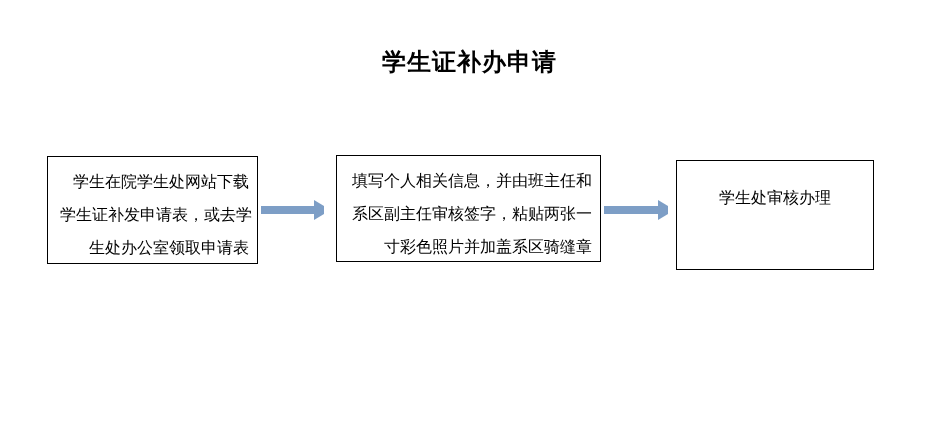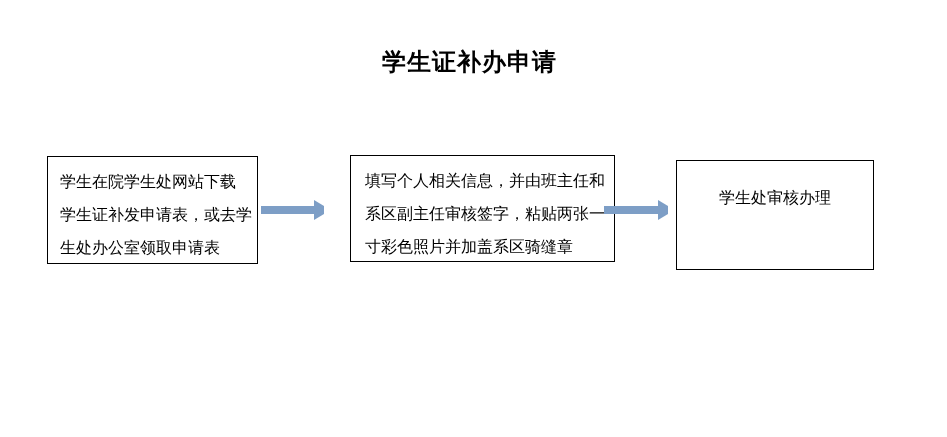--- a/index.html
+++ b/index.html
@@ -31,24 +31,25 @@
     font-weight: bold;
     letter-spacing: 1px;
     white-space: pre;
   }
   .box {
     position: absolute;
     border: 1px solid var(--box-border);
     background: var(--background);
     font-size: 16px;
     line-height: 33px;
+    text-align: right;
   }
   .box-text { white-space: pre; }
   .box1 { left: 39px;  top: 148px; width: 211px; height: 108px; padding: 4px 4px 0 8px; }
-  .box2 { left: 342px; top: 147px; width: 265px; height: 107px; padding: 4px 4px 0 10px; }
+  .box2 { left: 328px; top: 147px; width: 265px; height: 107px; padding: 4px 4px 0 10px; }
   .box3 { left: 668px; top: 152px; width: 198px; height: 110px; padding: 16px 0 0 0; text-align: center; }
   .arrow {
     position: absolute;
     height: 13px;
     top: 195px;
   }
   .arrow1 { left: 253px; width: 71px; }
   .arrow2 { left: 596px; width: 72px; }
   .arrow .shaft {
     position: absolute;

